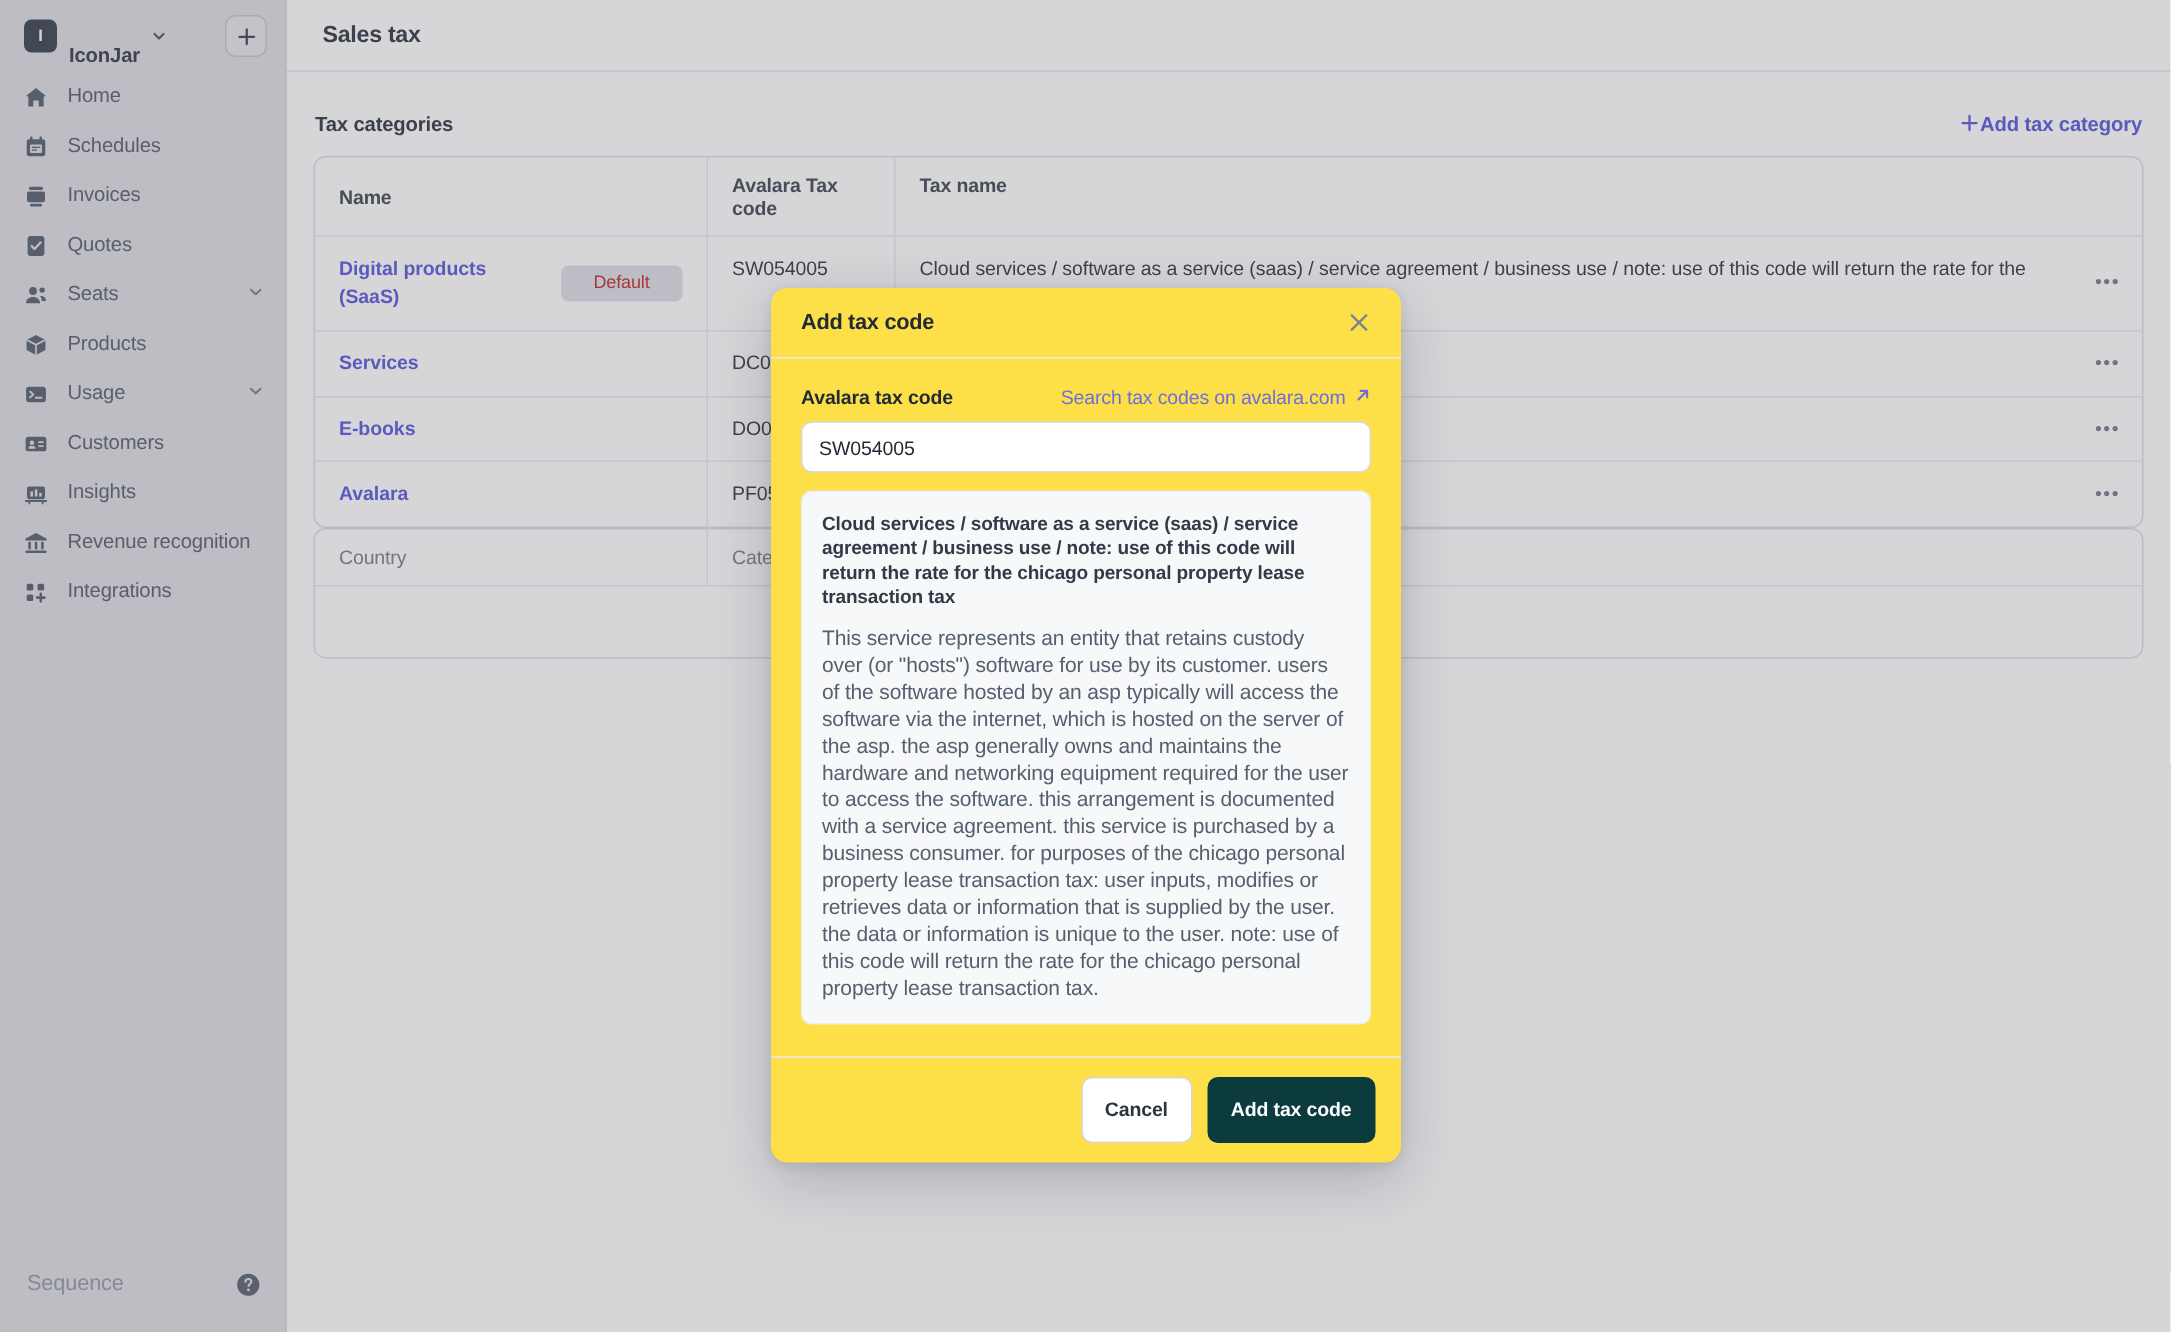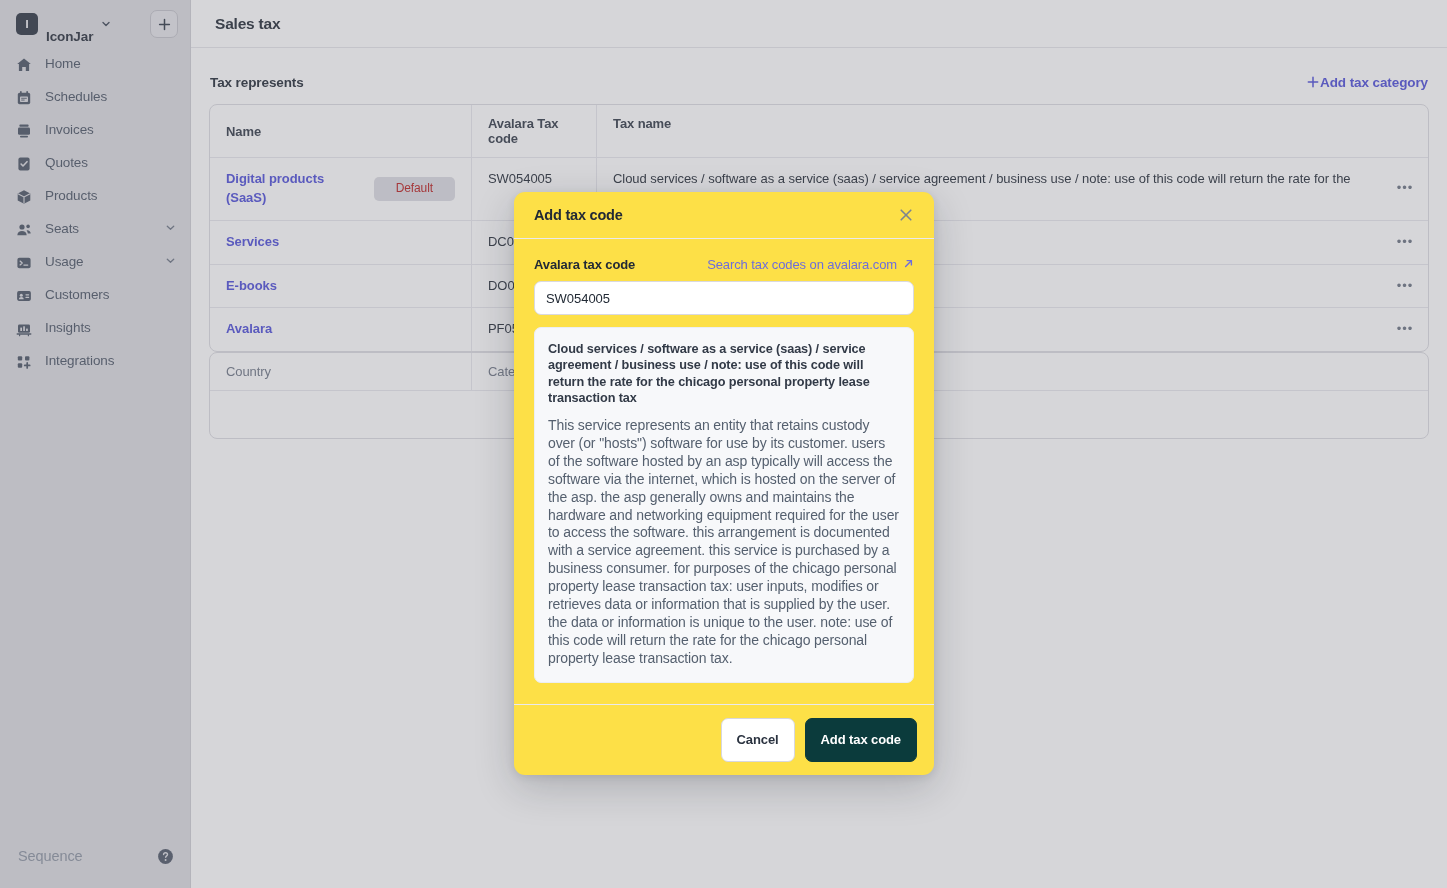--- a/index.html
+++ b/index.html
@@ -246,43 +246,43 @@
           <svg width="16" height="16" viewBox="0 0 16 16" fill="none">
               <rect x="2.4" y="1.4" width="11.2" height="13.2" rx="2" fill="#4a5464"></rect>
               <path d="M5.1 8.0 L7.0 10.0 L11.0 5.7" stroke="#dcdce0" stroke-width="1.6" stroke-linecap="round" stroke-linejoin="round"></path>
             </svg>
         </span>
         <span class="nav-label">Quotes</span>
       </div>
 
       <div class="nav-item">
         <span class="nav-ico">
-          <svg width="16" height="16" viewBox="0 0 16 16" fill="none">
-              <path d="M8 1.3 14.3 4.6v6.8L8 14.7 1.7 11.4V4.6z" fill="#4a5464"></path>
-              <path d="M1.9 4.7 8 7.9l6.1-3.2M8 7.9v6.7" stroke="#dcdce0" stroke-width="1.1"></path>
-            </svg>
-        </span>
-        <span class="nav-label">Products</span>
-      </div>
-
-      <div class="nav-item">
-        <span class="nav-ico">
           <svg width="16" height="16" viewBox="0 0 16 16" fill="#4a5464">
               <circle cx="6" cy="5" r="2.6"></circle>
               <path d="M1.3 13.2c0-2.6 2.1-4.2 4.7-4.2s4.7 1.6 4.7 4.2z"></path>
               <circle cx="12.1" cy="4.4" r="1.8"></circle>
               <path d="M11.2 8.3c2 0 3.5 1.3 3.5 3.3h-2.9c0-1.3-.4-2.4-1.2-3.2z"></path>
             </svg>
         </span>
         <span class="nav-label">Seats</span>
         <span class="nav-chev">
           <svg width="11" height="11" viewBox="0 0 11 11" fill="none">
               <path d="M2.3 4.2 L5.5 7.2 L8.7 4.2" stroke="#5a6474" stroke-width="1.3" stroke-linecap="round" stroke-linejoin="round"></path>
             </svg>
         </span>
+      </div>
+
+      <div class="nav-item">
+        <span class="nav-ico">
+          <svg width="16" height="16" viewBox="0 0 16 16" fill="none">
+              <path d="M8 1.3 14.3 4.6v6.8L8 14.7 1.7 11.4V4.6z" fill="#4a5464"></path>
+              <path d="M1.9 4.7 8 7.9l6.1-3.2M8 7.9v6.7" stroke="#dcdce0" stroke-width="1.1"></path>
+            </svg>
+        </span>
+        <span class="nav-label">Products</span>
       </div>
 
       <div class="nav-item">
         <span class="nav-ico">
           <svg width="16" height="16" viewBox="0 0 16 16" fill="none">
               <rect x="1.4" y="2.8" width="13.2" height="10.4" rx="2" fill="#4a5464"></rect>
               <path d="M4.1 6.1 6.2 8.0 4.1 9.9" stroke="#dcdce0" stroke-width="1.3" stroke-linecap="round" stroke-linejoin="round"></path>
               <path d="M7.9 10.1h3.8" stroke="#dcdce0" stroke-width="1.3" stroke-linecap="round"></path>
             </svg>
         </span>
@@ -314,20 +314,32 @@
               <rect x="4.3" y="6.6" width="1.7" height="3.4" fill="#dcdce0"></rect>
               <rect x="7.2" y="5.3" width="1.7" height="4.7" fill="#dcdce0"></rect>
               <rect x="10.1" y="7.6" width="1.7" height="2.4" fill="#dcdce0"></rect>
               <path d="M1.2 13.0h13.6" stroke="#4a5464" stroke-width="1.3" stroke-linecap="round"></path>
               <path d="M3.6 13.6v1.1M12.4 13.6v1.1" stroke="#4a5464" stroke-width="1.2" stroke-linecap="round"></path>
             </svg>
         </span>
         <span class="nav-label">Insights</span>
       </div>
 
+      <div class="nav-item">
+        <span class="nav-ico">
+          <svg width="16" height="16" viewBox="0 0 16 16" fill="#4a5464">
+              <path d="M8 1.3 15 5.0v1.3H1V5.0z"></path>
+              <rect x="2.9" y="7.2" width="1.7" height="5.0"></rect>
+              <rect x="7.2" y="7.2" width="1.7" height="5.0"></rect>
+              <rect x="11.4" y="7.2" width="1.7" height="5.0"></rect>
+              <rect x="1" y="13.0" width="14" height="1.7" rx="0.6"></rect>
+            </svg>
+        </span>
+        <span class="nav-label">Revenue recognition</span>
+      </div>
 
       <div class="nav-item">
         <span class="nav-ico">
           <svg width="16" height="16" viewBox="0 0 16 16" fill="#4a5464">
               <rect x="1.8" y="2.2" width="4.4" height="4.4" rx="1"></rect>
               <rect x="9.0" y="2.2" width="4.4" height="4.4" rx="1"></rect>
               <rect x="1.8" y="9.3" width="4.4" height="4.4" rx="1"></rect>
               <path d="M11.2 8.9v5.0M8.7 11.4h5.0" stroke="#4a5464" stroke-width="1.7" stroke-linecap="round"></path>
             </svg>
         </span>
@@ -348,21 +360,21 @@
   </aside>
 
   <section class="main">
     <div class="main-header">
       <span class="page-title">Sales tax</span>
     </div>
 
     <div class="main-body">
 
       <div class="section-bar">
-        <span class="section-title">Tax represents</span>
+        <span class="section-title">Tax categories</span>
         <span class="link-action">
           <span class="plus-g">
             <svg width="12" height="12" viewBox="0 0 12 12" fill="none">
                 <path d="M6 1.3v9.4M1.3 6h9.4" stroke="#4e4ed8" stroke-width="1.5" stroke-linecap="round"></path>
               </svg>
           </span>
           <span>Add tax category</span>
         </span>
       </div>
 

